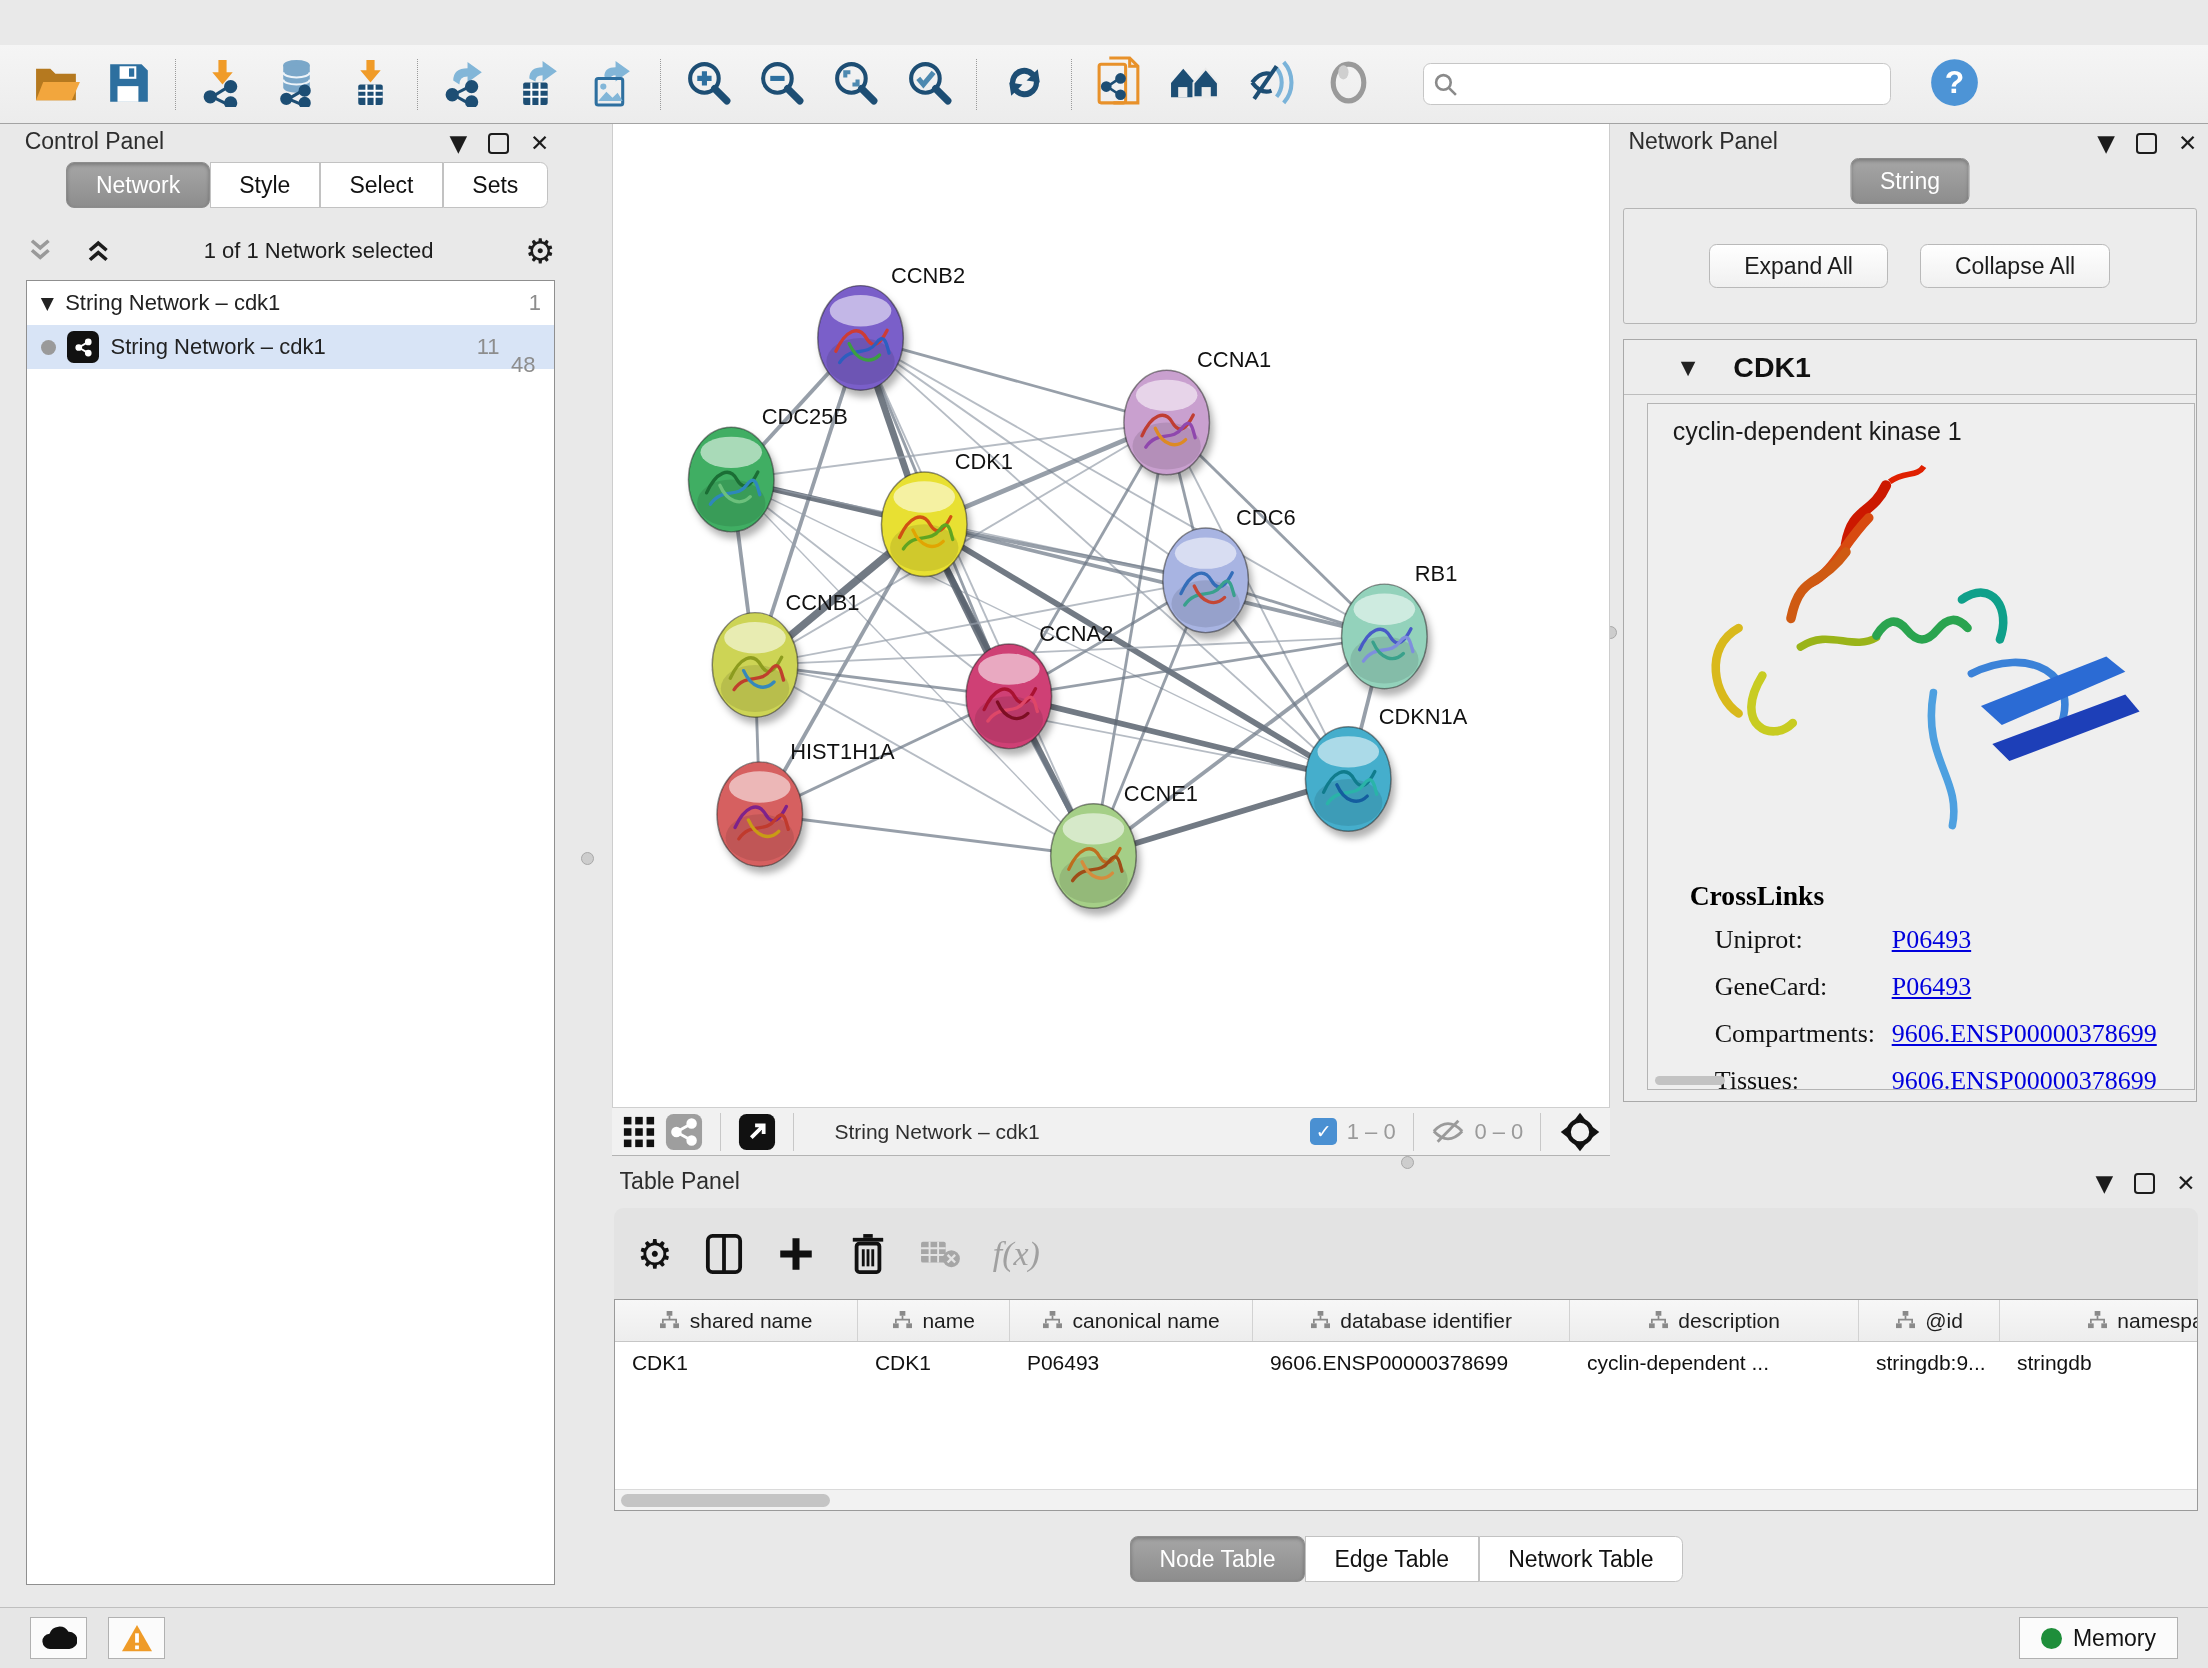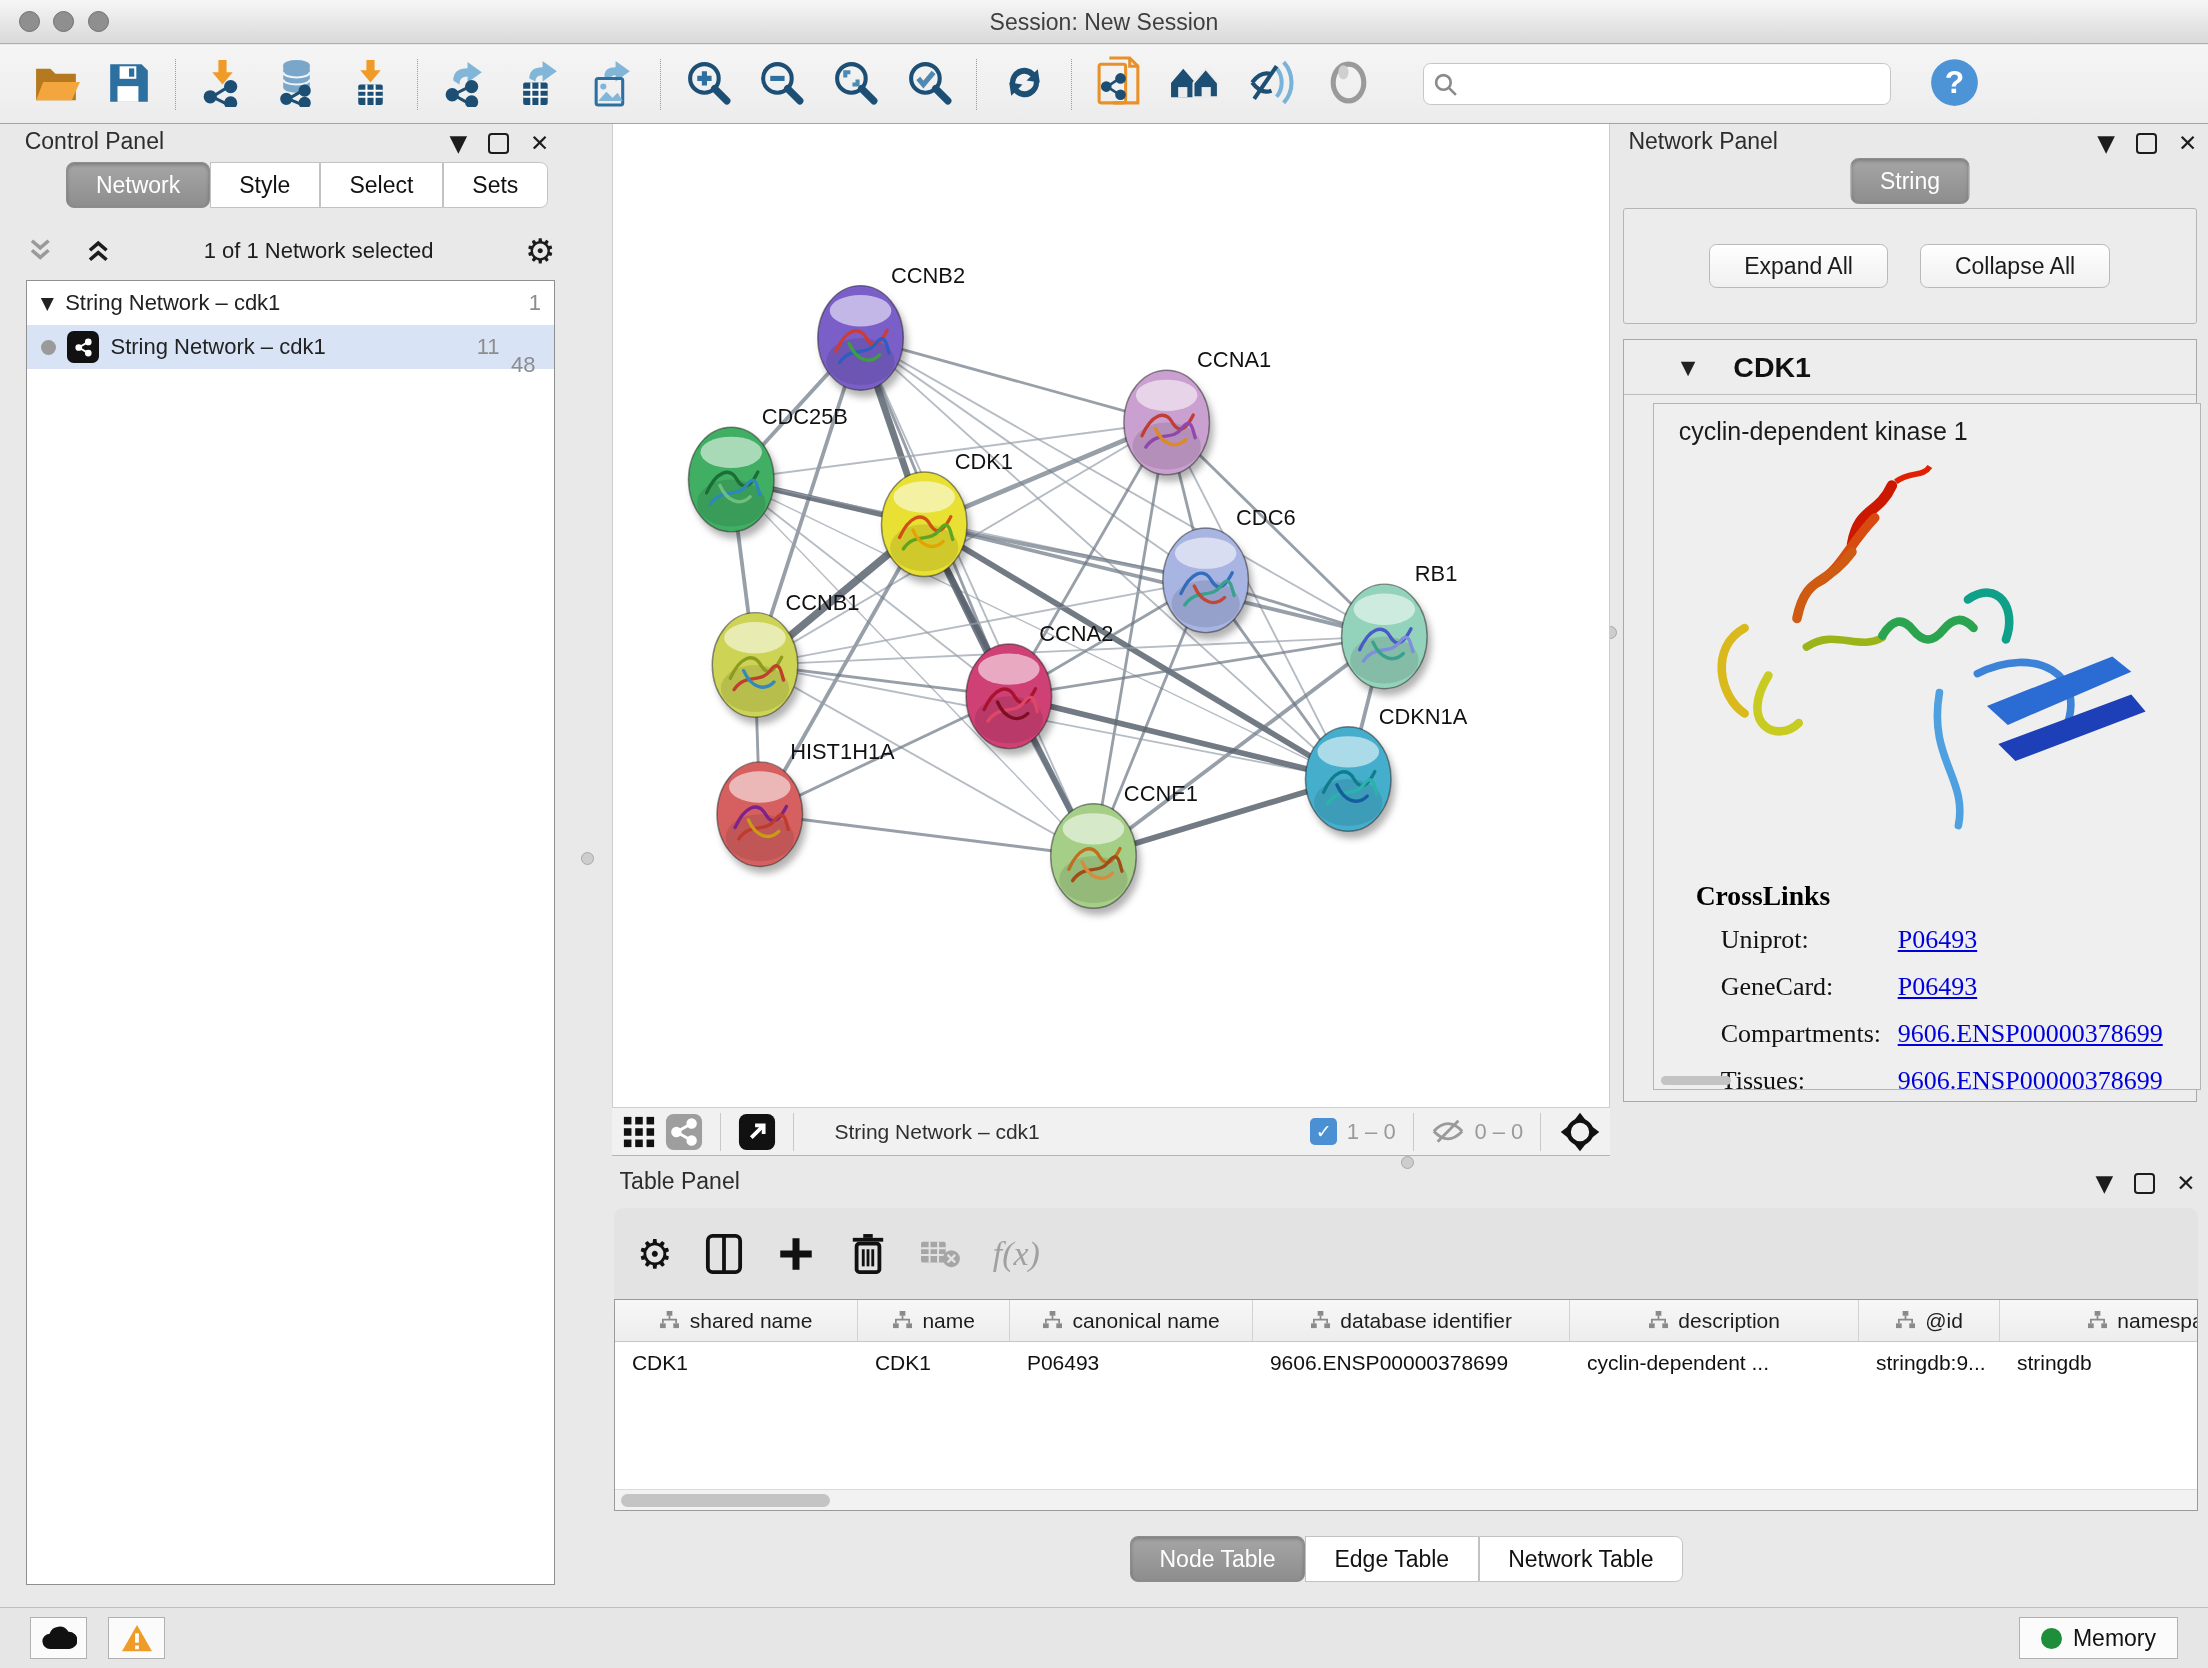--- a/index.html
+++ b/index.html
@@ -77,21 +77,21 @@
   
   .rpanel { position:absolute; left:1617px; top:124px; width:586px; height:1033px; }
   .r-tab { position:absolute; left:50%; transform:translateX(-50%); top:34px; }
   .r-box1 { position:absolute; left:5.7px; top:84px; width:574px; height:116px; background:#ececec; border:1.9px solid #b5b5b5; border-radius:2.9px;
     display:flex; align-items:center; justify-content:center; gap:32px; }
   .rbtn { height:44px; padding:0 34px; font-size:23px; background:linear-gradient(#ffffff,#f0f0f0);
     border:1px solid #b9b9b9; border-radius:7.6px; color:#1b1b1b; }
   .r-card { position:absolute; left:5.7px; top:215px; width:574px; height:763px; background:#ededed; border:1.9px solid #a9a9a9; }
   .r-cardhead { height:55px; border-bottom:1.9px solid #bdbdbd; display:flex; align-items:center; gap:38px; padding:0 57px; }
   .r-cardhead .gene { font-size:28.5px; font-weight:bold; color:#111; }
-  .r-inner { position:absolute; left:29px; top:63px; width:548px; height:687px; border:1px solid #b4b4b4; background:#efefef; overflow:hidden; }
+  .r-inner { position:absolute; left:23px; top:63px; width:548px; height:687px; border:1px solid #b4b4b4; background:#efefef; overflow:hidden; }
   .r-desc { font-size:25px; color:#1b1b1b; padding:13.3px 0 0 25px; }
   .xl { font-family:"Liberation Serif", serif; position:absolute; left:0; top:476px; width:100%; }
   .xl h3 { font-size:27.6px; color:#000; margin:0 0 13.3px 42px; }
   .xlrow { display:flex; font-size:26px; margin:0 0 17px 67px; }
   .xlrow .lbl { width:177px; color:#111; }
   .xlrow a { color:#0000dd; text-decoration:underline; }
   .hthumb { position:absolute; left:7.6px; bottom:3.8px; width:70px; height:9.5px; background:#c3c3c3; border-radius:4.8px; }
 
   
   .tpanel { position:absolute; left:612px; top:1168px; width:1591px; height:439px; }
@@ -114,28 +114,20 @@
     display:flex; align-items:center; gap:11.4px; font-size:23px; color:#111; }
   .memdot { width:21px; height:21px; border-radius:50%; background:#1e8e3a; }
 
   svg text { font-family:"Liberation Sans", sans-serif; }
 </style>
 </head>
 <body>
 
 <div id="root">
 
-  <div class="titlebar">
-    <div class="tl-group">
-      <span class="tl"></span>
-      <span class="tl"></span>
-      <span class="tl"></span>
-    </div>
-    <div class="titletext">Session: New Session</div>
-  </div>
 
   <div class="toolbar">
     <div class="tgroup">
       <button class="tbtn"><svg width="49" height="46" viewBox="0 0 48 44">
             <path d="M3 8h14l5 5h20v26H3z" fill="#b5791f"></path>
             <path d="M3 39l7-18h36l-8 18z" fill="#f2a63d"></path>
           </svg></button>
       <button class="tbtn"><svg width="46" height="46" viewBox="0 0 44 44">
             <path d="M4 4h30l6 6v30H4z" fill="#2d6f9f"></path>
             <rect x="13" y="6" width="16" height="12" fill="#fff"></rect>

